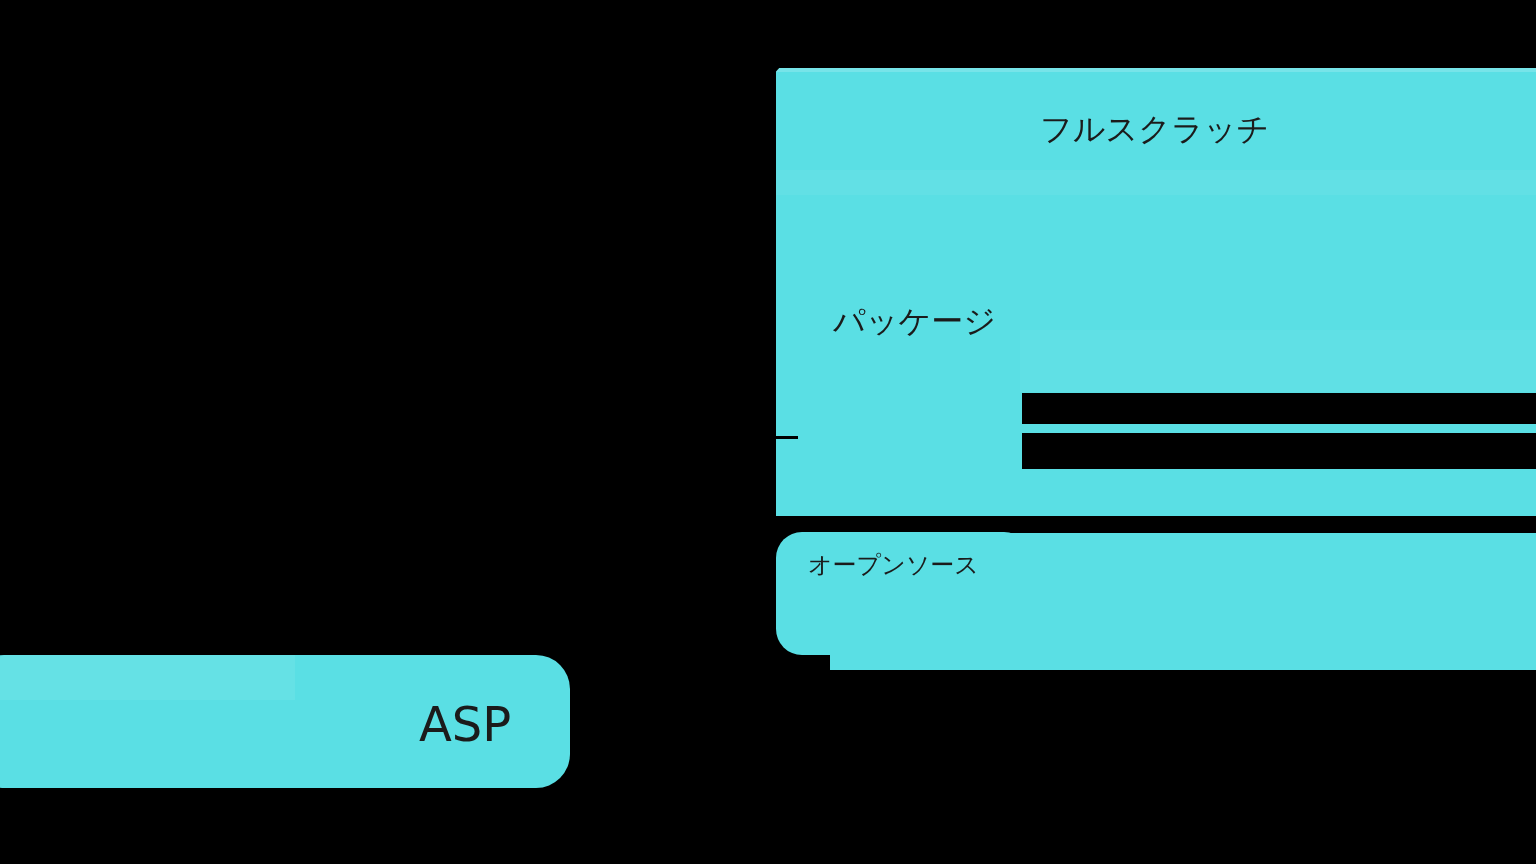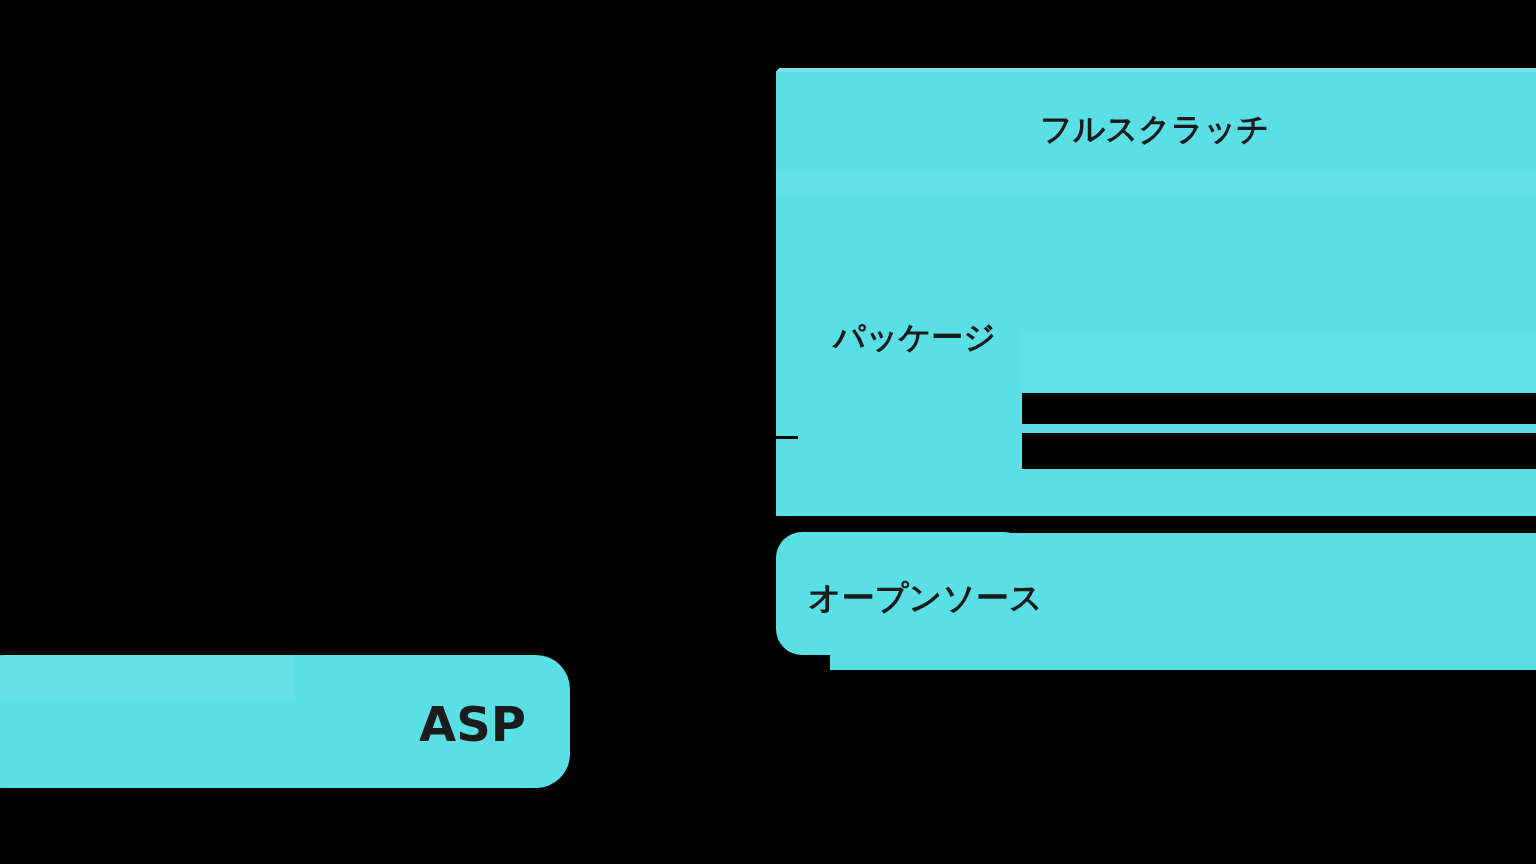--- a/index.html
+++ b/index.html
@@ -54,27 +54,27 @@
     border-right: 9px solid transparent;
   }
   
   #tick-line        { left: 770px; top: 436px; width: 28px; height: 3px; }
 
   .label {
     position: absolute;
     color: var(--ink);
     white-space: nowrap;
     line-height: 1.1;
-    font-weight: 700;
+    font-weight: 400;
     letter-spacing: 0px;
     text-align: center;
   }
   #full-scratch-label { left: 1040px; top: 112px; font-size: 32px; }
-  #package-label      { left: 833px;  top: 320px; font-size: 32px; }
-  #open-source-label  { left: 808px;  top: 580px; font-size: 33px; }
+  #package-label      { left: 833px;  top: 304px; font-size: 32px; }
+  #open-source-label  { left: 808px;  top: 552px; font-size: 24px; }
   #asp-label          { left: 419px;  top: 698px; font-size: 48px; }
 </style>
 </head>
 <body>
 
 <div id="canvas">
 
   <div class="shape cyan" id="main-slab"></div>
   <div class="shape" id="top-highlight"></div>
   <div class="shape" id="band-a"></div>

